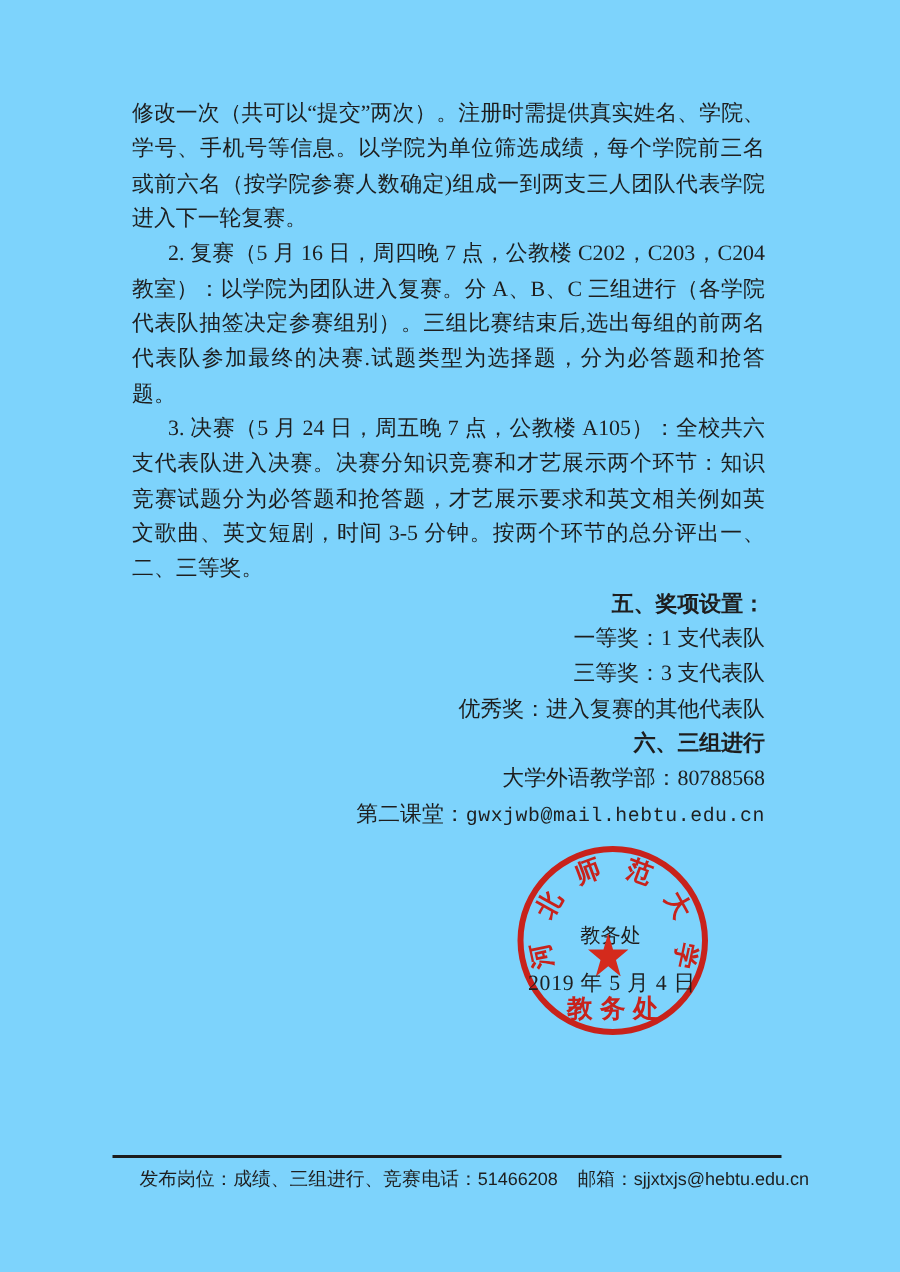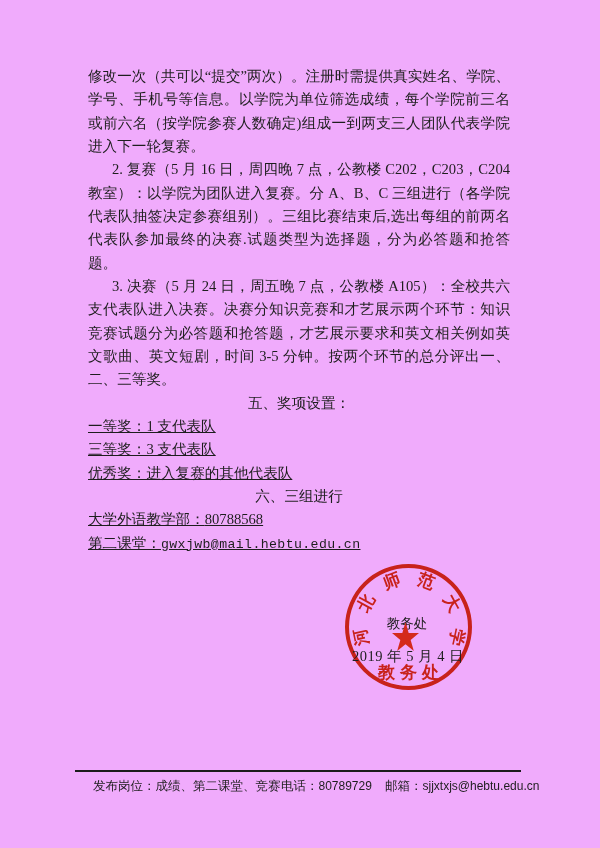--- a/index.html
+++ b/index.html
@@ -2,31 +2,31 @@
 <html><head>
 <meta charset="utf-8">
 <style>
   html,body { margin:0; padding:0; }
   body {
     width:600px; height:848px; background:#ffffff;
     font-family:"Liberation Serif","DejaVu Serif",serif;
   }
   .page {
     position:relative; width:600px; height:848px;
-    background:#f0abfc; overflow:hidden; color:#1e1e1e;
+    background:#7dd3fc; overflow:hidden; color:#1e1e1e;
   }
   .content {
     position:absolute; left:88px; top:65px; width:422px;
     font-size:14.6px; line-height:23.33px;
     text-align:justify; text-justify:inter-ideograph;
   }
   .content p { margin:0; }
   .para.indent { text-indent:24px; }
-  .heading { font-weight:normal; margin-left:25px; text-align:center; }
-  .item { margin-left:25px; text-align:left;text-decoration:underline; }
+  .heading { font-weight:bold; margin-left:25px; text-align:right; }
+  .item { margin-left:25px; text-align:right; }
   .email-line { margin-top:4px; }
   .mono { font-family:"Liberation Mono","DejaVu Sans Mono",monospace; font-size:13.2px; letter-spacing:0.4px;margin-top:25px; }
 
   
   .seal {
     position:absolute; left:345px; top:564px; width:127px; height:126px;
     box-sizing:border-box; border:4px solid #c8221b; border-radius:50%;
     z-index:1;
   }
   .arc-ch {
@@ -94,17 +94,17 @@
     <span class="arc-ch" style="transform:translate(-50%,-50%) rotate(61deg) translateY(-49px);">大</span>
     <span class="arc-ch" style="transform:translate(-50%,-50%) rotate(102deg) translateY(-49px);">学</span>
     <div class="seal-bottom">教务处</div>
   </div>
 
   <div class="seal-star"></div>
 
   <div class="sig-date">2019 年 5 月 4 日</div>
 
   <div class="footer-line"></div>
-  <span class="f-post">发布岗位：成绩、第二课堂、竞赛</span>
-  <span class="f-phone"><span>电话：</span><span class="sans">80789729</span></span>
+  <span class="f-post">发布岗位：成绩、三组进行、竞赛</span>
+  <span class="f-phone"><span>电话：</span><span class="sans">51466208</span></span>
   <span class="f-email"><span>邮箱：</span><span class="sans">sjjxtxjs@hebtu.edu.cn</span></span>
 
 </div>
 
 </body></html>

